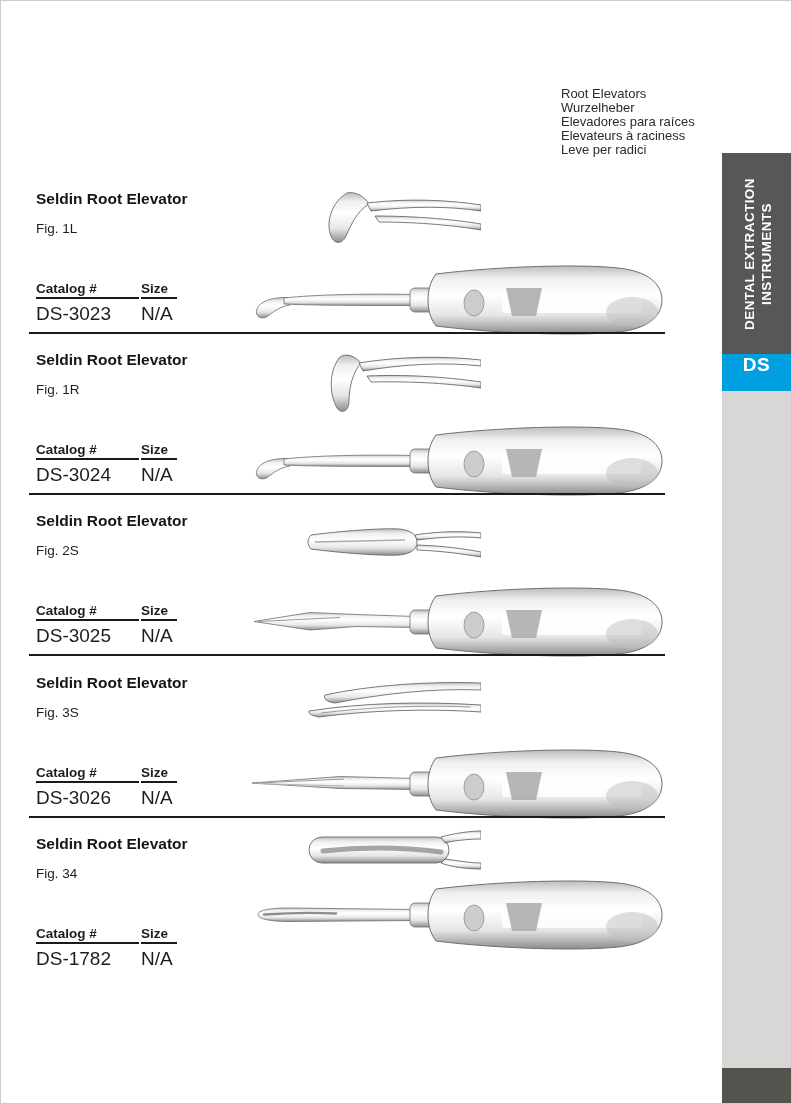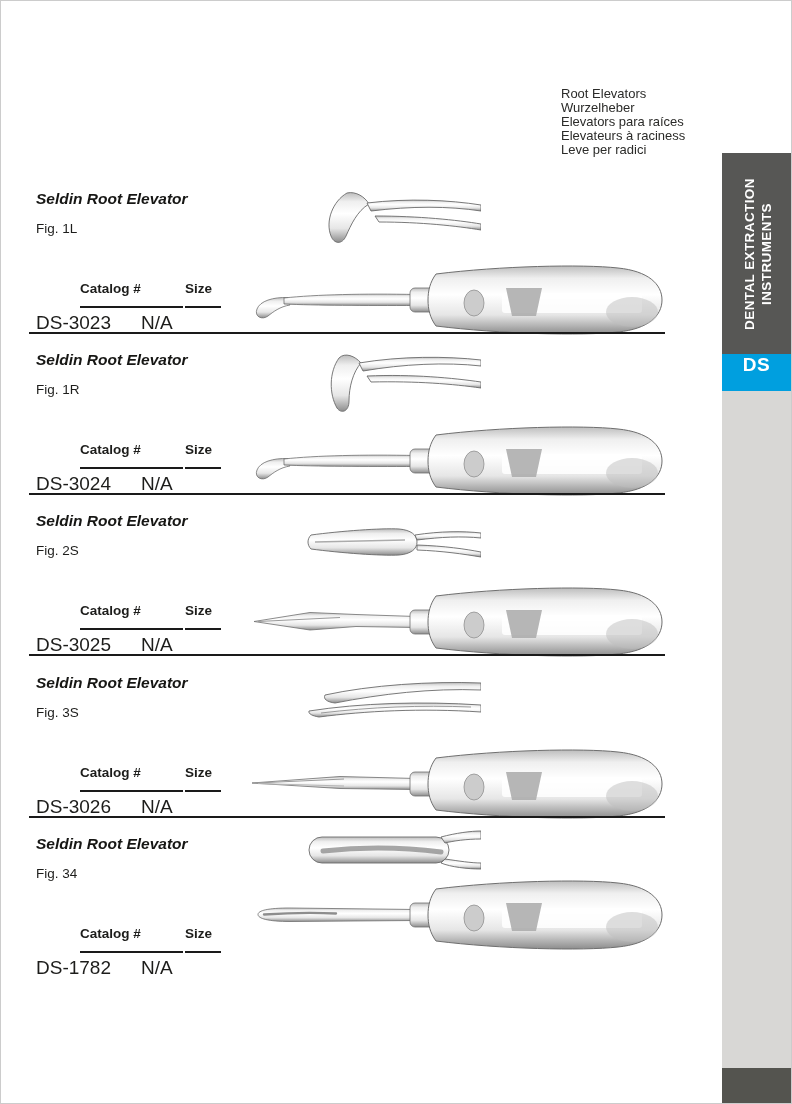--- a/index.html
+++ b/index.html
@@ -25,45 +25,45 @@
   }
   .ds-tab{
     position:absolute; left:721px; top:353px; width:69px; height:37px; background:var(--accent-blue);
     display:flex; align-items:flex-start; justify-content:center;
     color:#ffffff; font-weight:bold; font-size:19px; letter-spacing:0.5px;
   }
   .sidebar-column{position:absolute; left:721px; top:390px; width:70px; height:677px; background:var(--sidebar-gray);}
   .sidebar-footer{position:absolute; left:721px; top:1067px; width:70px; height:36px; background:var(--footer-gray);}
   
   .product{position:absolute; left:0; width:720px; height:161px;}
-  .product h2{position:absolute; left:35px; top:4px; margin:0; font-size:15.5px; font-weight:bold; color:#161614;font-style:italic;}
+  .product h2{position:absolute; left:35px; top:4px; margin:0; font-size:15.5px; font-weight:bold; color:#161614;}
   .product .fig{position:absolute; left:35px; top:27px; font-size:13.5px;margin-top:8px;}
   .tip-img{position:absolute; left:300px; top:3px; width:180px; height:66px;}
   .inst-img{position:absolute; left:243px; top:73px; width:422px; height:82px;}
   .product.raised .tip-img{top:-14px;}
   .product.raised .inst-img{top:43px;}
   .cat-table{position:absolute; left:35px; top:95px; display:flex;}
   .col-cat{width:105px;}
   .col-size{width:38px;}
-  .cat-table .hd{font-size:13.5px; font-weight:bold; border-bottom:2px solid var(--divider); padding-bottom:10px;margin-left:44px;}
+  .cat-table .hd{font-size:13.5px; font-weight:bold; border-bottom:2px solid var(--divider); padding-bottom:1px;}
   .col-cat .hd{width:103px;}
   .col-size .hd{width:36px;}
   .cat-table .val{font-size:19px; margin-top:4px;}
   .divider{position:absolute; left:28px; top:146px; width:636px; height:2px; background:var(--divider);}
   svg{display:block; width:100%; height:100%;}
 </style>
 </head>
 <body>
 
 <div id="page">
 
   <div class="translations">
     <div>Root Elevators</div>
     <div>Wurzelheber</div>
-    <div>Elevators para raíces</div>
+    <div>Elevadores para raíces</div>
     <div>Elevateurs à raciness</div>
     <div>Leve per radici</div>
   </div>
 
   <div class="category-tab">
     <div class="vtext">
       <span>DENTAL EXTRACTION</span>
       <span>INSTRUMENTS</span>
     </div>
   </div>

